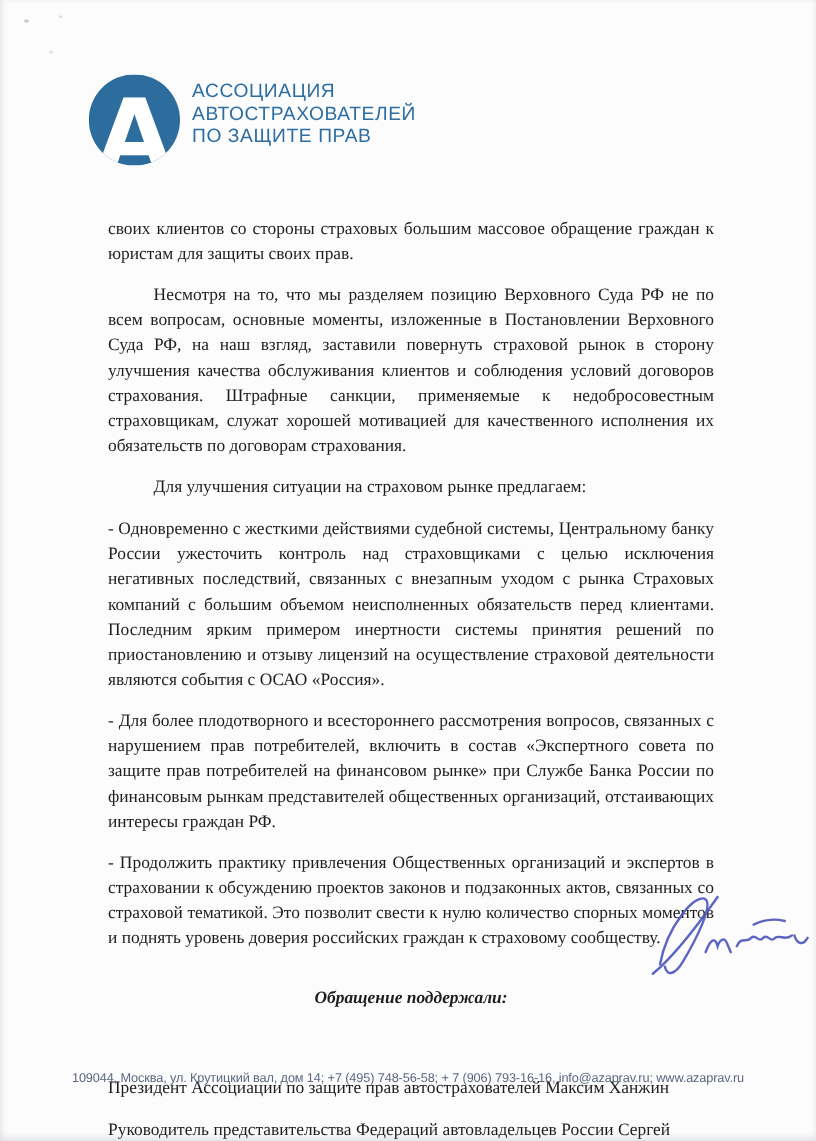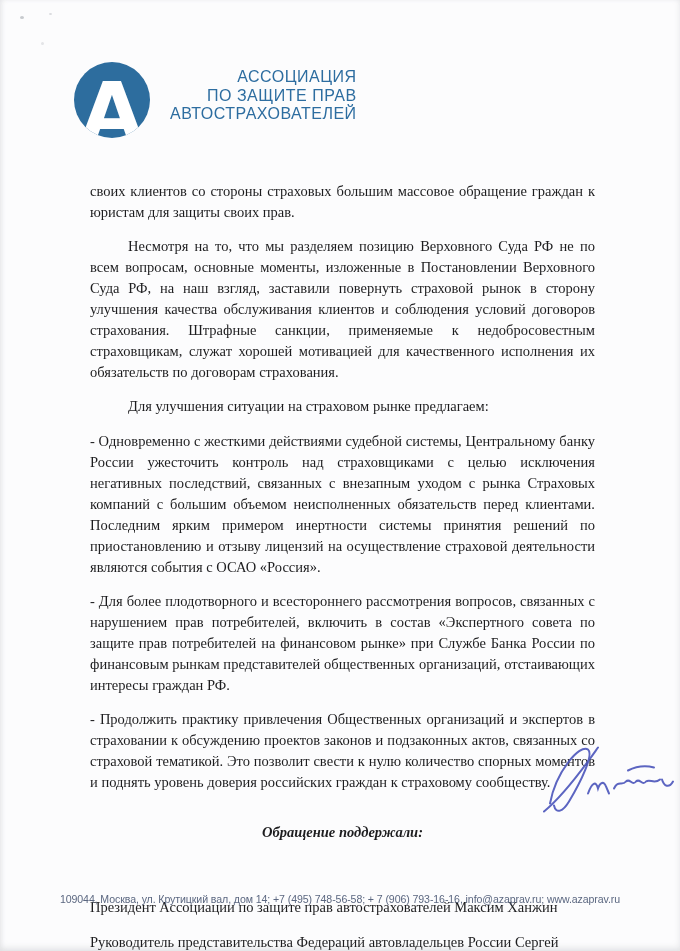--- a/index.html
+++ b/index.html
@@ -16,27 +16,26 @@
   
   .speck{position:absolute;background:#9aa0a8;border-radius:50%;opacity:.55;}
   .speck.s1{left:20px;top:16px;width:4px;height:3px;}
   .speck.s2{left:49px;top:13px;width:3px;height:2px;opacity:.35;}
   .speck.s3{left:41px;top:42px;width:3px;height:3px;opacity:.25;}
 
   
   .logo{position:absolute;left:74px;top:62px;display:flex;align-items:flex-start;}
   .logo-mark{width:76px;height:76px;flex:0 0 auto;}
   .logo-text{
-    margin-left:20px;margin-top:6px;
+    margin-left:10px;margin-top:6px;
     font-family:"Liberation Sans", sans-serif;
     font-size:16px;line-height:18.5px;
     letter-spacing:.5px;
     color:#2d6da0;
     white-space:nowrap;
-    text-align:right;
   }
 
   
   .letter-body{
     position:absolute;left:90px;top:181px;width:505px;
     font-size:14.5px;line-height:21px;
     text-align:justify;
   }
   .letter-body p{margin:0 0 13px 0;}
   .letter-body p.indent{text-indent:38px;}
@@ -77,22 +76,22 @@
             <circle cx="50" cy="50" r="50"></circle>
           </clipPath>
         </defs>
       <circle cx="50" cy="50" r="50" fill="#2d6d9e"></circle>
       <g clip-path="url(#cclip)">
         <text x="50" y="103" text-anchor="middle" font-family="DejaVu Sans, sans-serif" font-weight="bold" font-size="106" fill="#ffffff">А</text>
       </g>
     </svg>
     <div class="logo-text">
       <div>АССОЦИАЦИЯ</div>
+      <div>АВТОСТРАХОВАТЕЛЕЙ</div>
       <div>ПО ЗАЩИТЕ ПРАВ</div>
-      <div>АВТОСТРАХОВАТЕЛЕЙ</div>
     </div>
   </div>
 
   <div class="letter-body">
     <p>своих клиентов со стороны страховых большим массовое обращение граждан  к юристам для защиты своих прав.</p>
     <p class="indent">Несмотря на то, что мы разделяем позицию Верховного Суда РФ не по всем вопросам, основные моменты, изложенные в Постановлении Верховного Суда РФ, на наш взгляд, заставили повернуть страховой рынок в сторону улучшения качества обслуживания клиентов и соблюдения условий договоров страхования. Штрафные санкции, применяемые к недобросовестным страховщикам, служат хорошей мотивацией для качественного исполнения их обязательств по договорам страхования.</p>
     <p class="indent lead">Для улучшения ситуации на страховом рынке предлагаем:</p>
     <p>- Одновременно с жесткими действиями судебной системы, Центральному банку России ужесточить контроль над страховщиками с целью исключения негативных последствий, связанных  с внезапным уходом с рынка Страховых компаний с большим объемом неисполненных обязательств перед клиентами. Последним ярким примером инертности системы принятия решений по приостановлению и отзыву лицензий на осуществление страховой деятельности являются события с ОСАО «Россия».</p>
     <p>- Для более плодотворного и всестороннего рассмотрения вопросов, связанных  с нарушением прав потребителей, включить в состав «Экспертного совета по защите прав потребителей на финансовом рынке» при Службе Банка России по финансовым рынкам представителей общественных организаций, отстаивающих интересы граждан РФ.</p>
     <p>- Продолжить практику привлечения Общественных организаций и экспертов в страховании к обсуждению проектов законов и подзаконных актов, связанных  со страховой тематикой. Это позволит свести к нулю количество спорных моментов и поднять уровень доверия российских граждан к страховому сообществу.</p>

